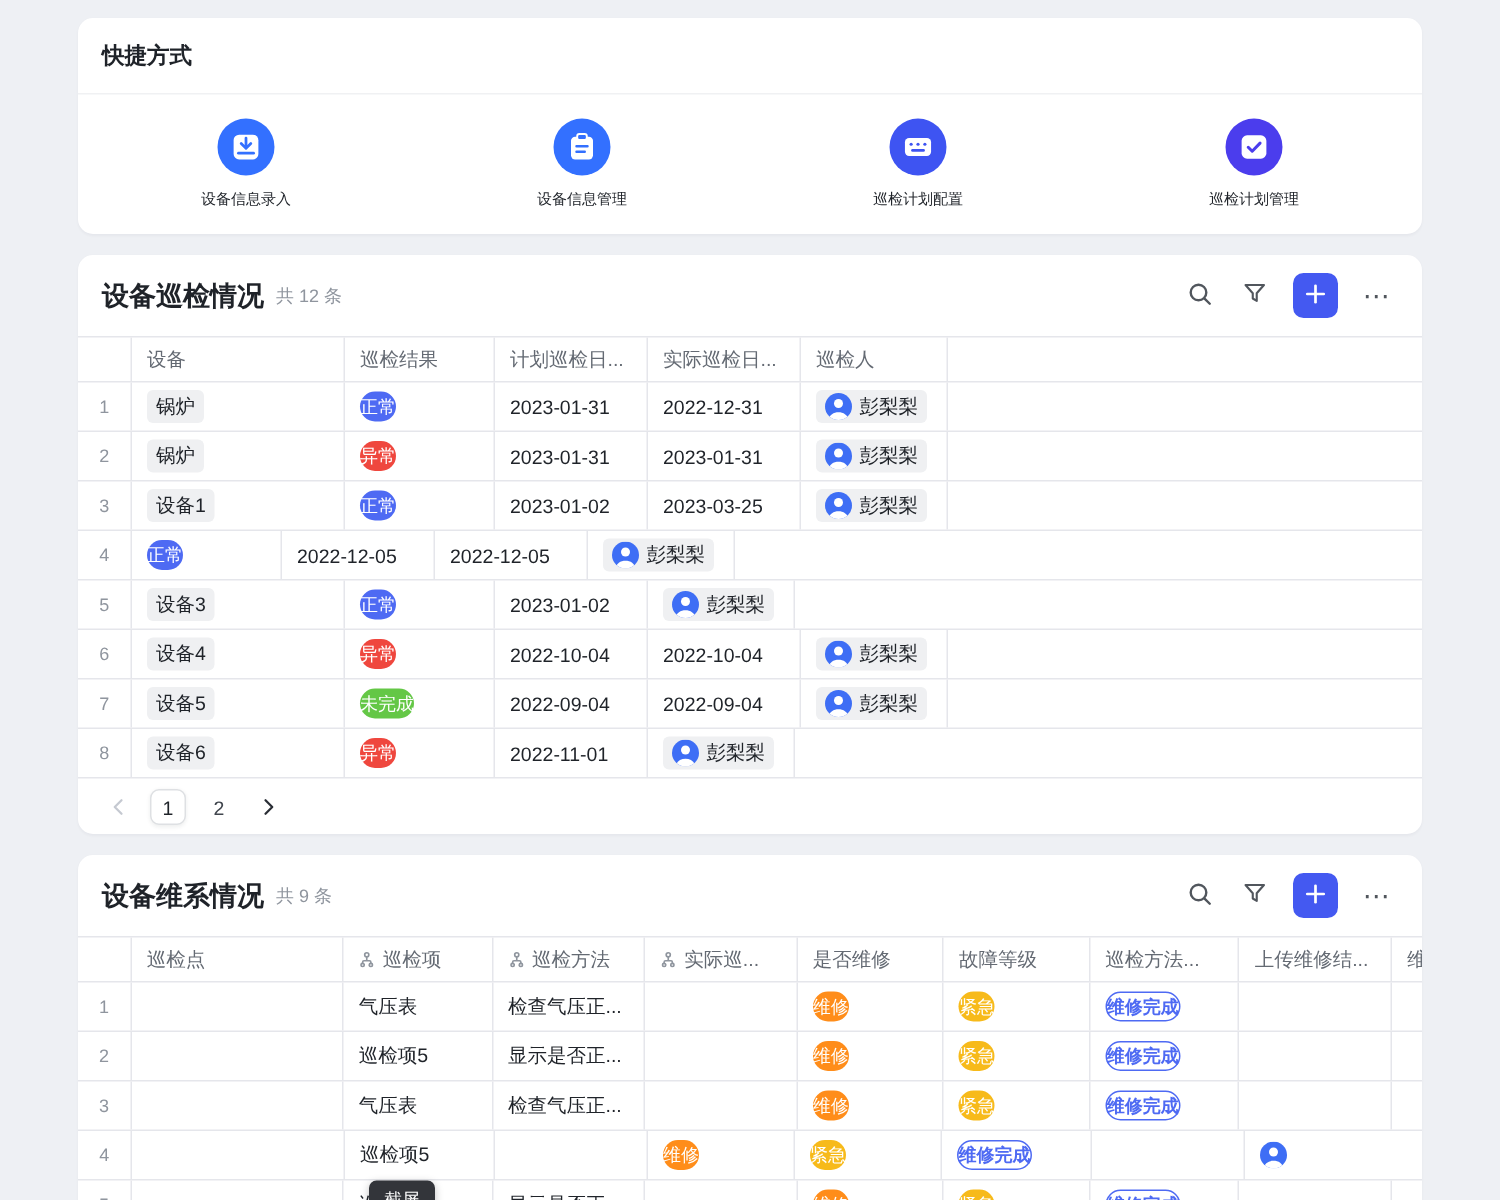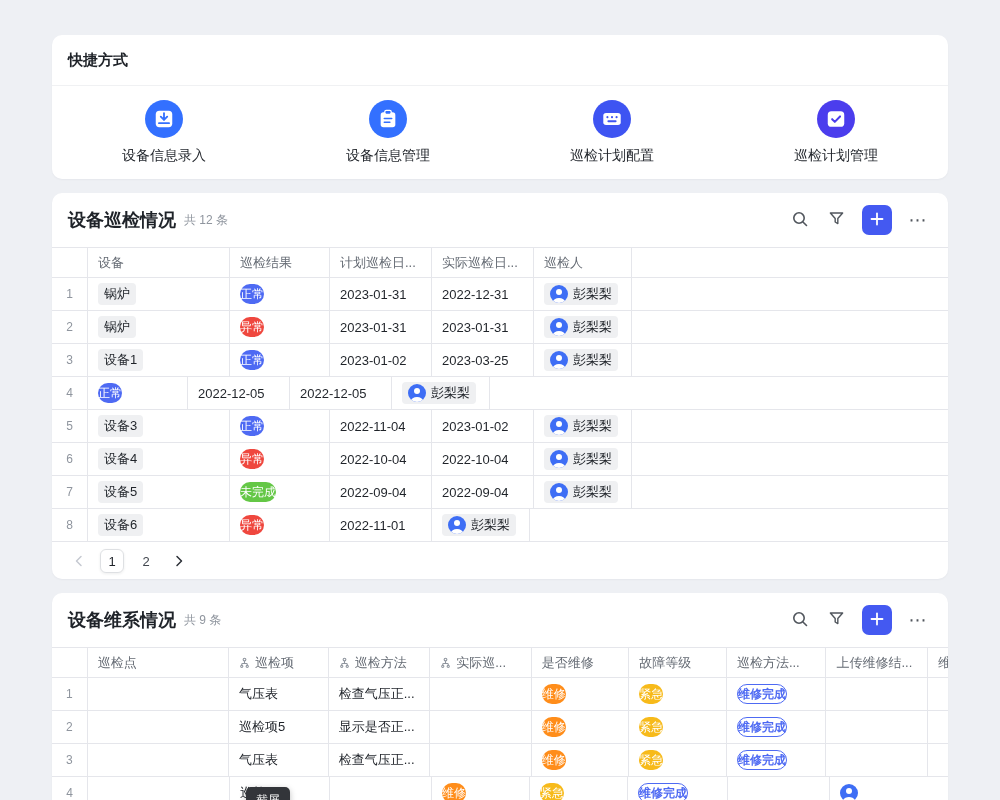--- a/index.html
+++ b/index.html
@@ -19,34 +19,34 @@
   *{box-sizing:border-box}
   html,body{margin:0;padding:0}
   body{
     width:1000px;height:800px;overflow:hidden;position:relative;
     background:#eef0f4;
     font-family:"Liberation Sans","DejaVu Sans",sans-serif;
     color:var(--text);
   }
   .card{
     position:absolute;left:52px;width:896px;background:#fff;border-radius:10px;
-    box-shadow:0 1px 2px rgba(31,35,41,.04);overflow:hidden;margin-top:23px;
+    box-shadow:0 1px 2px rgba(31,35,41,.04);overflow:hidden;
   }
   .card-shortcuts{top:12px;height:144px}
   .card-inspection{top:170px;height:386px}
   .card-maintenance{top:570px;height:280px}
 
   
   .card-head{height:50px;display:flex;align-items:center;padding:0 16px}
   .card-head h2{font-size:15px;font-weight:700;margin:0}
   .divider{height:1px;background:#f0f1f3}
   .shortcut-row{display:flex;height:92px;align-items:center}
   .shortcut-item{flex:1;display:flex;flex-direction:column;align-items:center;gap:9px;cursor:pointer}
   .shortcut-icon{width:38px;height:38px;border-radius:50%;display:flex;align-items:center;justify-content:center}
-  .shortcut-label{font-size:14px;color:var(--text)}
+  .shortcut-label{font-size:10px;color:var(--text)}
 
   
   .table-head{height:54px;display:flex;align-items:center;padding:0 16px}
   .table-head h2{font-size:18px;font-weight:700;margin:0}
   .table-head .count{font-size:12px;color:var(--text-faint);margin-left:8px}
   .head-actions{margin-left:auto;display:flex;align-items:center;gap:8px}
   .icon-btn{width:28px;height:28px;border:none;background:transparent;display:flex;align-items:center;justify-content:center;border-radius:6px;cursor:pointer;padding:0}
   .add-btn{width:30px;height:30px;border:none;border-radius:7px;background:var(--primary-btn);display:flex;align-items:center;justify-content:center;cursor:pointer;margin:0 4px;padding:0}
   .more-dots{font-size:18px;color:#51565d;letter-spacing:1px;line-height:1}
 
@@ -274,21 +274,20 @@
           <div class="tcell filler"></div>
         </div>
         <div class="trow">
           <div class="tcell num">5</div>
           <div class="tcell c1">
             <div class="tag">设备3</div>
           </div>
           <div class="tcell c2">
             <div class="badge badge-blue">正常</div>
           </div>
-          <div class="tcell c3">2022-11-04</div>
           <div class="tcell c4">2023-01-02</div>
           <div class="tcell c5">
             <div class="tag">
               <span class="avatar">
                 <svg width="18" height="18" viewBox="0 0 18 18">
                   <rect width="18" height="18" fill="#3e6ef5"></rect>
                   <circle cx="9" cy="7" r="3" fill="#fff"></circle>
                   <path d="M2 18.5c.8-3.8 3.6-5.6 7-5.6s6.2 1.8 7 5.6z" fill="#fff"></path>
                 </svg>
               </span>

